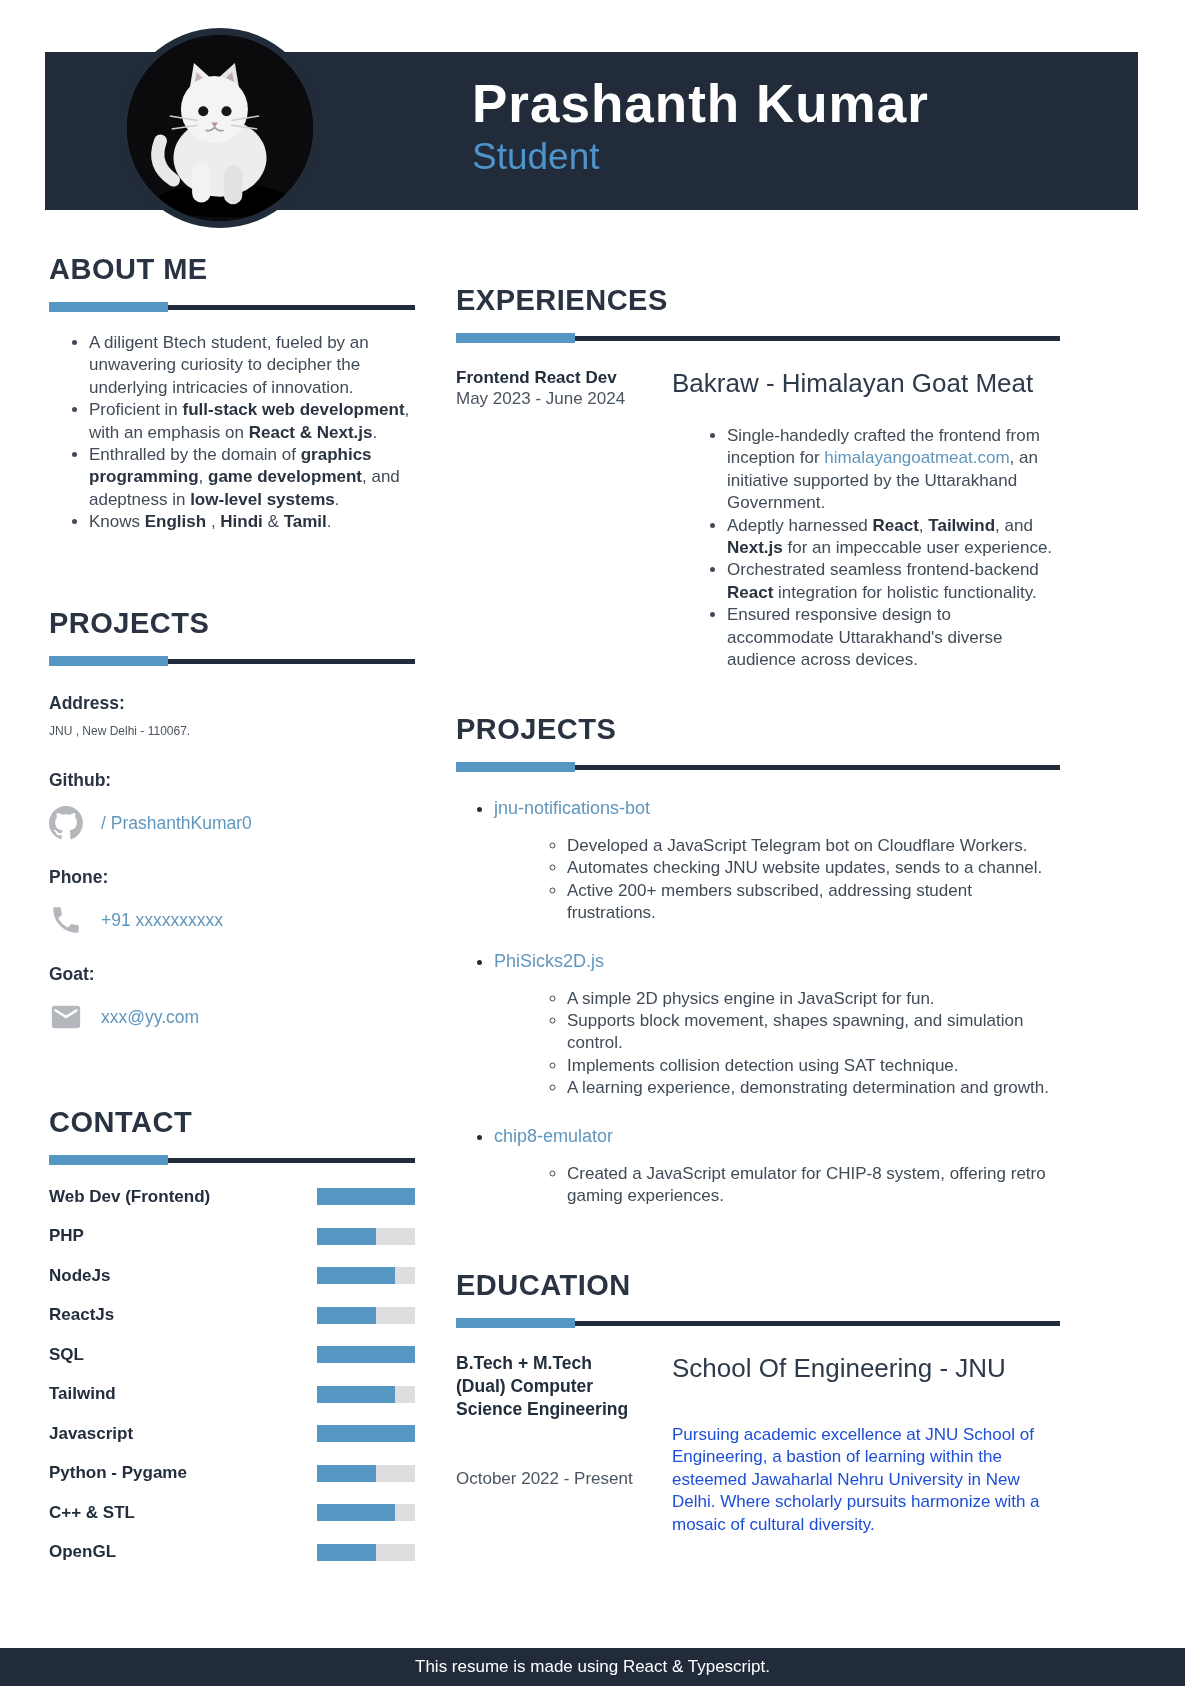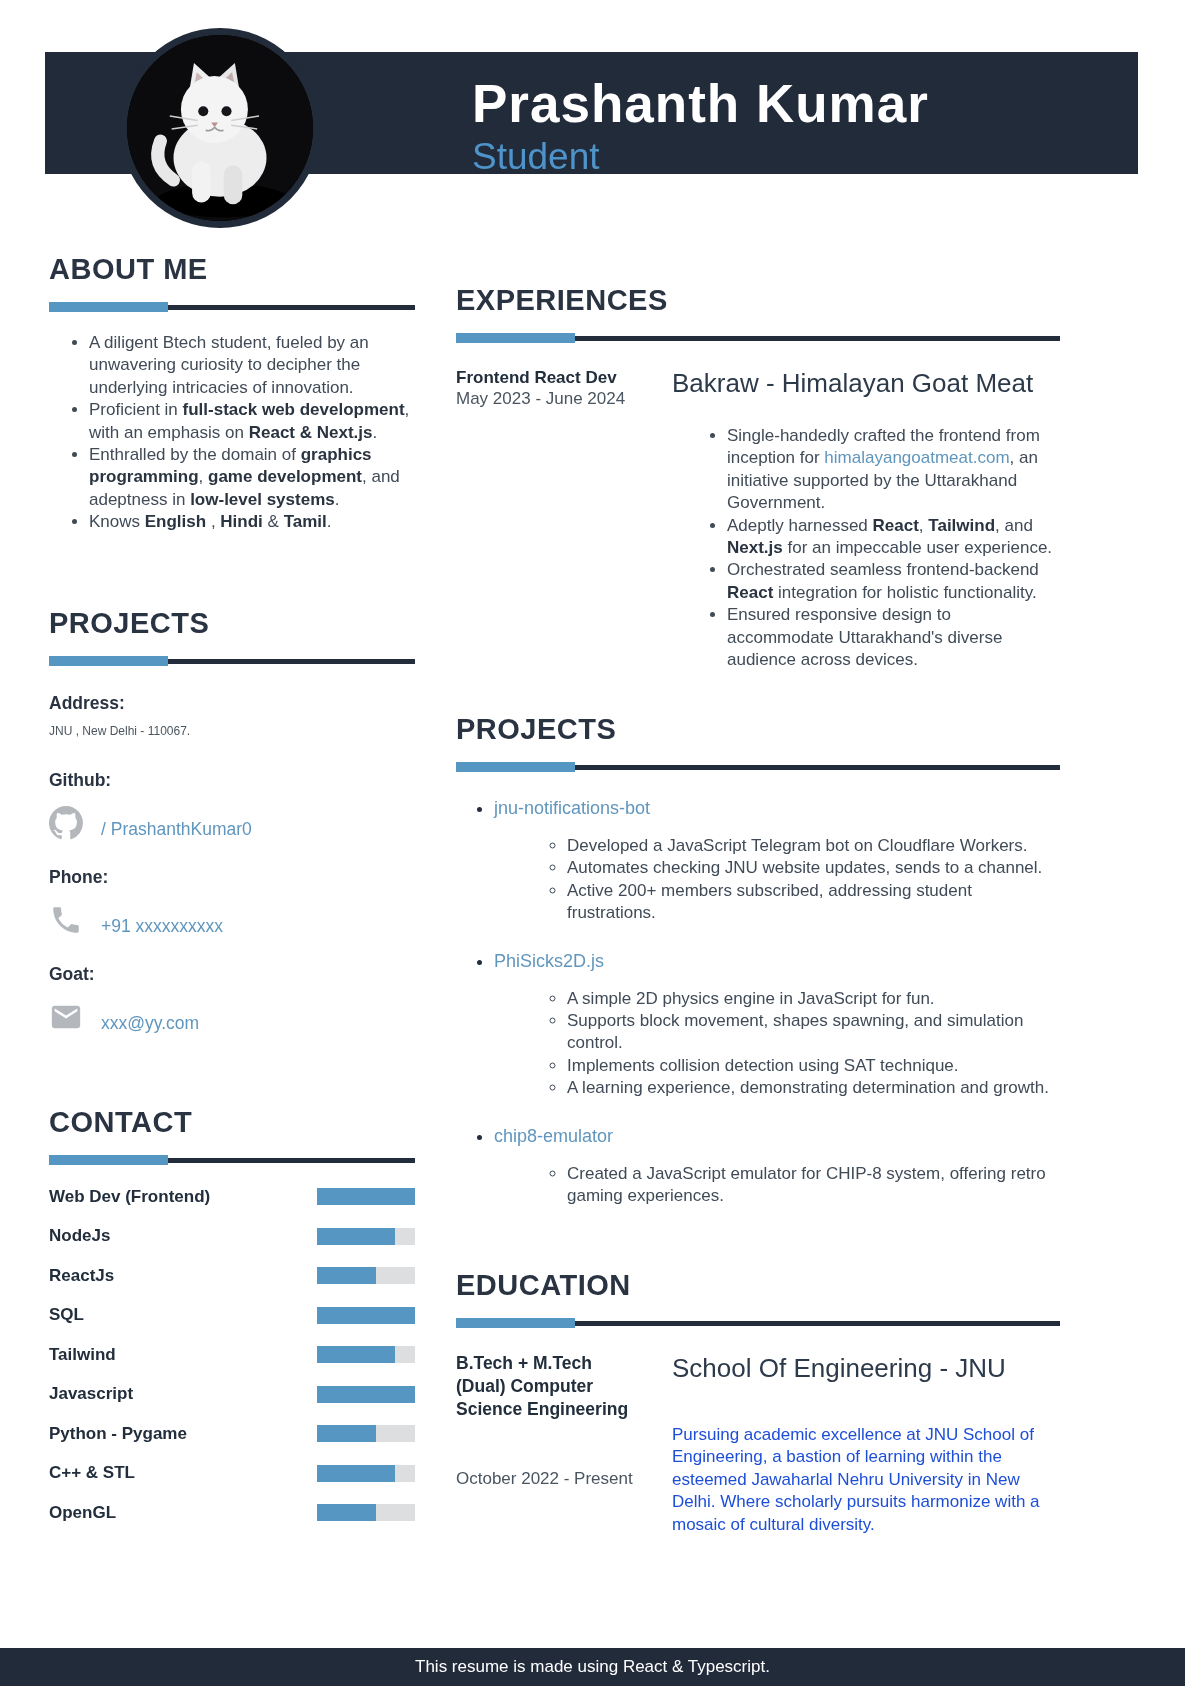--- a/index.html
+++ b/index.html
@@ -2,21 +2,21 @@
 <html><head>
 <meta charset="utf-8">
 <style>
   html,body{margin:0;padding:0;}
   body{
     width:1185px;height:1686px;position:relative;background:#ffffff;
     font-family:"Liberation Sans",sans-serif;color:#404b57;
     overflow:hidden;
   }
   
-  .band{position:absolute;left:45px;top:52px;width:1093px;height:122px;background:#212b3a;}
+  .band{position:absolute;left:45px;top:52px;width:1093px;height:158px;background:#212b3a;}
   .photo{
     position:absolute;left:75px;top:-24px;width:186px;height:186px;border-radius:50%;
     border:7px solid #212b3a;overflow:hidden;background:#000;
   }
   .photo svg{display:block;width:100%;height:100%;}
   .head-text{position:absolute;left:427px;top:22px;}
   .person-name{margin:0;font-size:53px;font-weight:700;color:#ffffff;letter-spacing:1px;line-height:60px;}
   .person-role{font-size:37px;font-weight:500;color:#4e94cb;margin-top:2px;line-height:42px;}
   
   .section{position:absolute;}
@@ -27,21 +27,21 @@
   b{color:#2a3440;}
   
   #about{left:49px;top:252px;width:366px;}
   .dot-list{margin:20px 0 0;padding-left:40px;font-size:17px;line-height:22.4px;}
   .dot-list li{margin:0;}
   
   #contact{left:49px;top:606px;width:366px;}
   .c-group{margin-top:26px;}
   .c-label{font-weight:700;font-size:17.5px;color:#2a3342;line-height:23px;}
   .c-value{font-size:12px;color:#4a5560;margin-top:5px;line-height:23px;}
-  .icon-row{display:flex;align-items:flex-end;gap:18px;margin-top:14px;}
+  .icon-row{display:flex;align-items:center;gap:18px;margin-top:14px;}
   .icon-row svg{width:34px;height:34px;fill:#b4b8bc;flex:none;}
   .link{color:#6096bd;font-size:17.5px;}
   .inline-link{color:#6096bd;}
   
   #skills{left:49px;top:1105px;width:366px;}
   #skills-list{margin-top:12px;}
   .skill-row{display:flex;align-items:center;justify-content:space-between;height:39.5px;}
   .skill-name{font-size:17px;font-weight:600;color:#222e3c;}
   .skill-bar{width:98px;height:17px;background:#dcdee0;flex:none;}
   .skill-fill{display:block;height:100%;background:#5596c3;}
@@ -167,20 +167,26 @@
       <i class="rule-accent"></i>
     </div>
   <div id="skills-list">
       <div class="skill-row">
         <span class="skill-name">Web Dev (Frontend)</span>
         <span class="skill-bar">
           <span class="skill-fill" style="width: 100%;"></span>
         </span>
       </div>
       <div class="skill-row">
+        <span class="skill-name">PHP</span>
+        <span class="skill-bar">
+          <span class="skill-fill" style="width: 60%;"></span>
+        </span>
+      </div>
+      <div class="skill-row">
         <span class="skill-name">NodeJs</span>
         <span class="skill-bar">
           <span class="skill-fill" style="width: 80%;"></span>
         </span>
       </div>
       <div class="skill-row">
         <span class="skill-name">ReactJs</span>
         <span class="skill-bar">
           <span class="skill-fill" style="width: 60%;"></span>
         </span>

